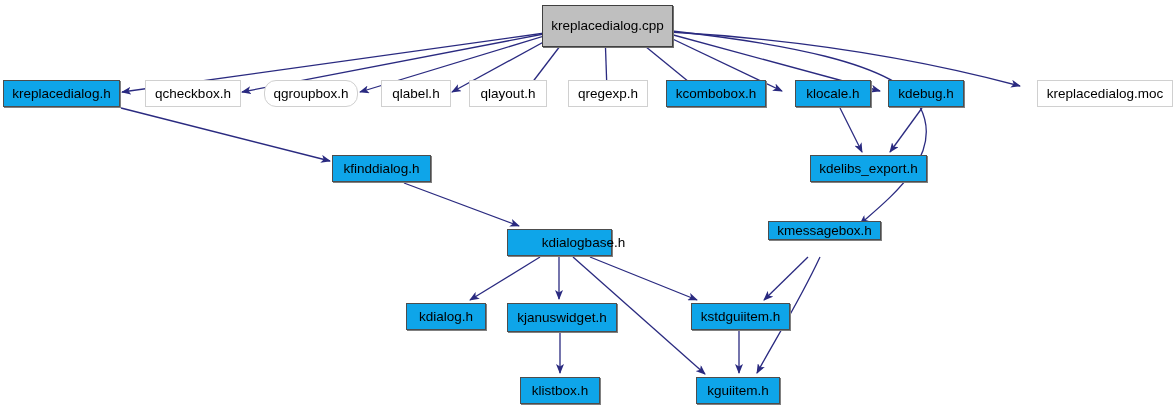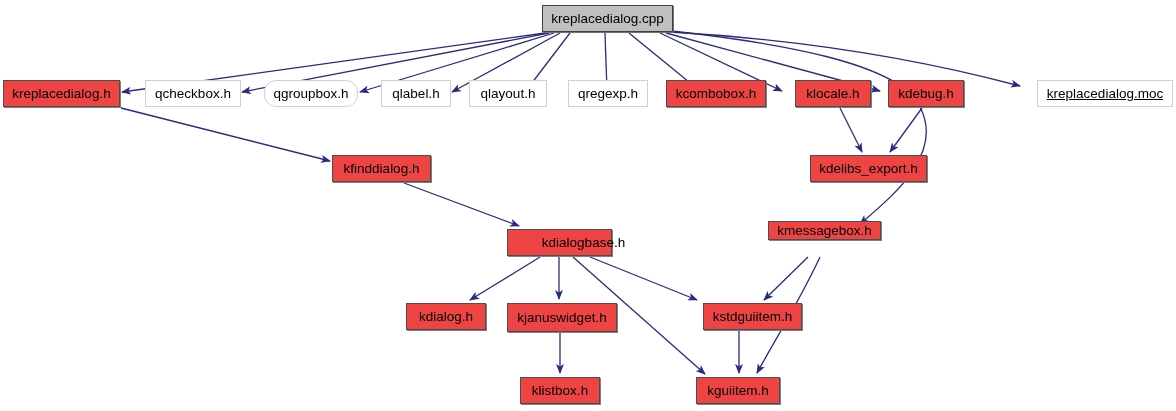--- a/index.html
+++ b/index.html
@@ -22,21 +22,21 @@
   .node{
     position:absolute;
     box-sizing:border-box;
     display:flex;
     align-items:center;
     justify-content:center;
     font-size:13.5px;
     line-height:1;
     color:#000000;
     white-space:nowrap;
-    background:#ef4444;
+    background:#0ea5e9;
     border:1px solid #808080;
     z-index:5;
   }
   .node.root{
     background:#bfbfbf;
     border:1px solid #404040;
     box-shadow:1px 1px 0 #707070;
   }
   .node.internal{
     border:1px solid #4d4d4d;
@@ -85,21 +85,21 @@
         <path d="M 590 257 L 697 300" fill="none" stroke="#2a2a80" stroke-width="1.3" marker-end="url(#arrowhead)"></path>
         <path d="M 573 257 L 705 374" fill="none" stroke="#2a2a80" stroke-width="1.3" marker-end="url(#arrowhead)"></path>
         <path d="M 808 257 L 764 300" fill="none" stroke="#2a2a80" stroke-width="1.3" marker-end="url(#arrowhead)"></path>
         <path d="M 820 257 C 800 300 775 340 757 373" fill="none" stroke="#2a2a80" stroke-width="1.3" marker-end="url(#arrowhead)"></path>
         <path d="M 739 331 L 739 373" fill="none" stroke="#2a2a80" stroke-width="1.3" marker-end="url(#arrowhead)"></path>
         <path d="M 560 331 L 560 373" fill="none" stroke="#2a2a80" stroke-width="1.3" marker-end="url(#arrowhead)"></path>
       </g>
   </svg>
 
   <div id="nodes-layer">
-      <div class="node root" style="left: 542px; top: 5px; width: 131px; height: 27px;">
+      <div class="node root" style="left: 542px; top: 5px; width: 131px; height: 42px;">
         <span class="node-label">kreplacedialog.cpp</span>
       </div>
       <div class="node internal" style="left: 3px; top: 80px; width: 117px; height: 27px;">
         <span class="node-label">kreplacedialog.h</span>
       </div>
       <div class="node external" style="left: 145px; top: 80px; width: 96px; height: 27px;">
         <span class="node-label">qcheckbox.h</span>
       </div>
       <div class="node external" style="left: 264px; top: 80px; width: 94px; height: 27px; border-radius: 12px;">
         <span class="node-label">qgroupbox.h</span>
@@ -115,42 +115,42 @@
       </div>
       <div class="node internal" style="left: 666px; top: 80px; width: 100px; height: 27px;">
         <span class="node-label">kcombobox.h</span>
       </div>
       <div class="node internal" style="left: 795px; top: 80px; width: 76px; height: 27px;">
         <span class="node-label">klocale.h</span>
       </div>
       <div class="node internal" style="left: 888px; top: 80px; width: 76px; height: 27px;">
         <span class="node-label">kdebug.h</span>
       </div>
-      <div class="node external" style="left: 1037px; top: 80px; width: 136px; height: 27px; text-decoration: underline;">
+      <div class="node external" style="left: 1037px; top: 80px; width: 136px; height: 27px;">
         <span class="node-label">kreplacedialog.moc</span>
       </div>
       <div class="node internal" style="left: 332px; top: 155px; width: 99px; height: 27px;">
         <span class="node-label">kfinddialog.h</span>
       </div>
       <div class="node internal" style="left: 810px; top: 155px; width: 117px; height: 27px;">
         <span class="node-label">kdelibs_export.h</span>
       </div>
       <div class="node internal" style="left: 507px; top: 229px; width: 105px; height: 27px; padding-left: 48px;">
         <span class="node-label">kdialogbase.h</span>
       </div>
       <div class="node internal" style="left: 768px; top: 221px; width: 113px; height: 19px;">
         <span class="node-label">kmessagebox.h</span>
       </div>
       <div class="node internal" style="left: 406px; top: 303px; width: 80px; height: 27px;">
         <span class="node-label">kdialog.h</span>
       </div>
       <div class="node internal" style="left: 507px; top: 303px; width: 110px; height: 29px;">
         <span class="node-label">kjanuswidget.h</span>
       </div>
-      <div class="node internal" style="left: 691px; top: 303px; width: 99px; height: 27px; margin-left: 12px;">
+      <div class="node internal" style="left: 691px; top: 303px; width: 99px; height: 27px;">
         <span class="node-label">kstdguiitem.h</span>
       </div>
       <div class="node internal" style="left: 520px; top: 377px; width: 80px; height: 27px;">
         <span class="node-label">klistbox.h</span>
       </div>
       <div class="node internal" style="left: 696px; top: 377px; width: 84px; height: 27px;">
         <span class="node-label">kguiitem.h</span>
       </div>
     </div>
 

